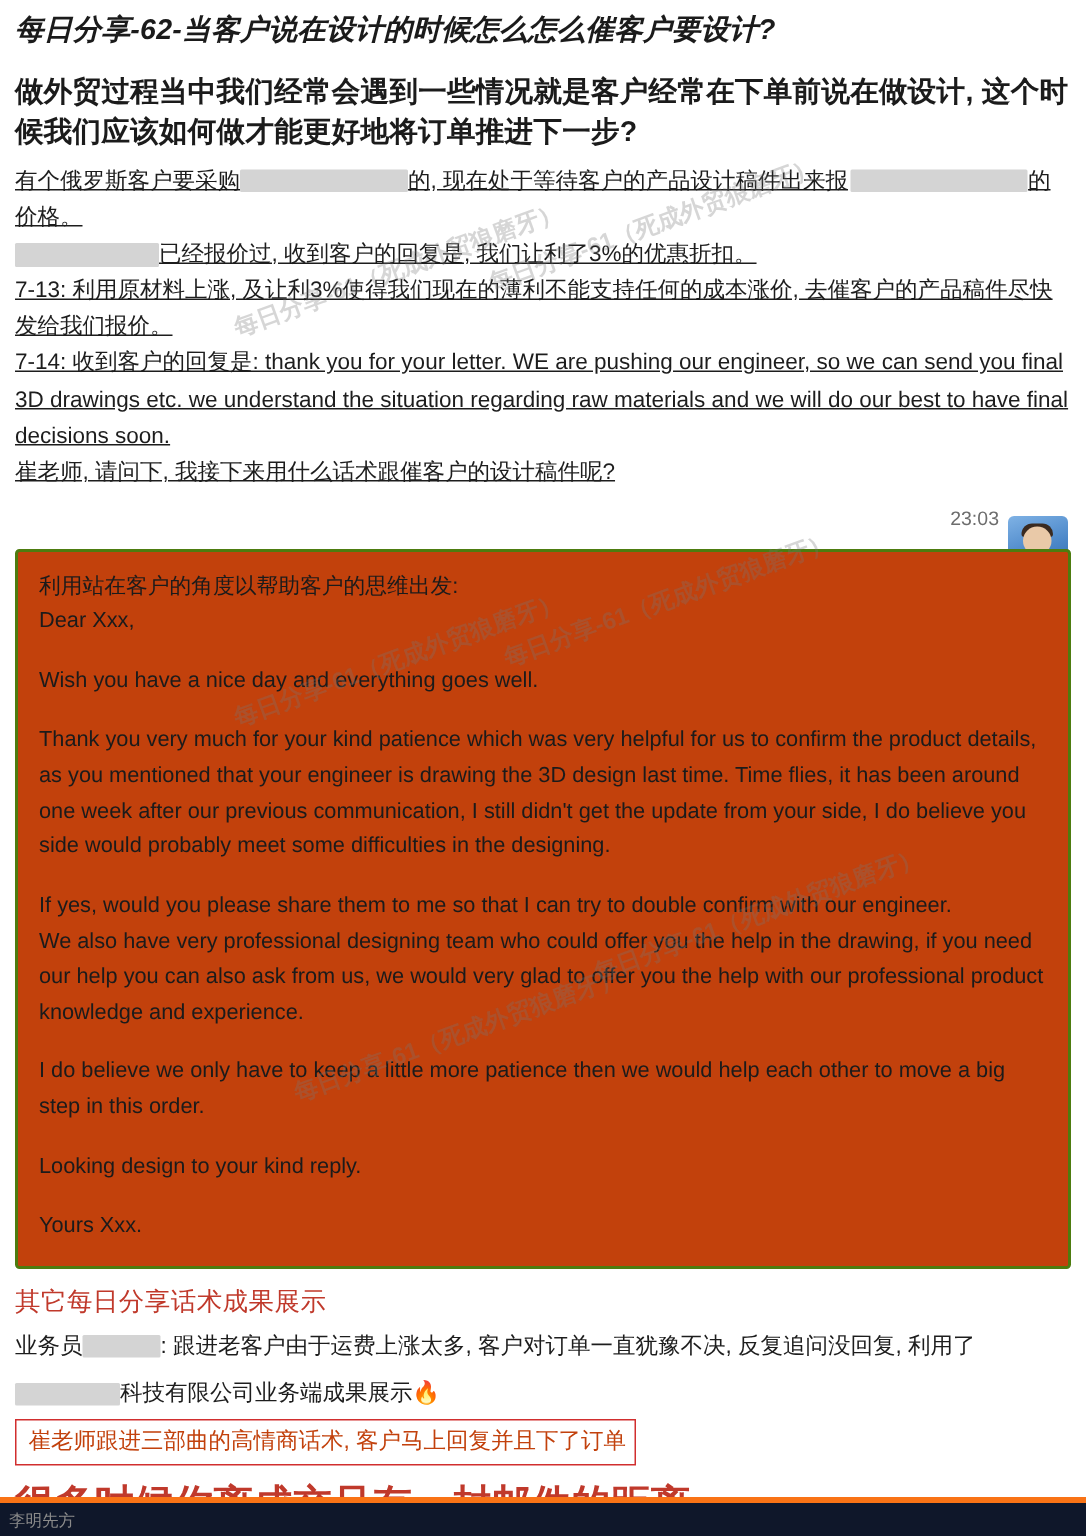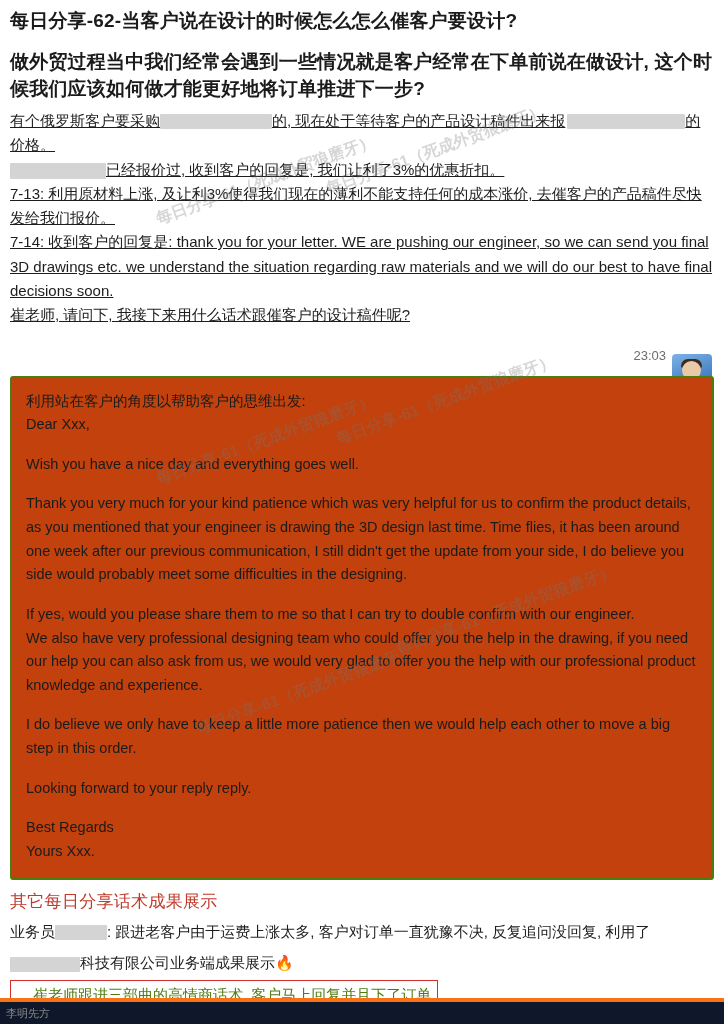--- a/index.html
+++ b/index.html
@@ -21,20 +21,21 @@
     height: 1024px;
     box-sizing: border-box;
     padding: 8px 10px 0 10px;
   }
   .headline {
     font-size: 19px;
     font-weight: bold;
     line-height: 1.42;
     color: #1b1b1b;
     letter-spacing: 0.2px;
+    font-style: italic;
   }
   .headline-2 {
     font-size: 19px;
     font-weight: bold;
     line-height: 1.42;
     color: #1b1b1b;
     margin-top: 14px;
     letter-spacing: 0.2px;
   }
   .body-block {
@@ -56,21 +57,21 @@
   }
   .redact.r1 { width: 112px; }
   .redact.r2 { width: 118px; margin-left: 2px;}
   .redact.r3 { width: 52px; }
   .redact.r4 { width: 96px; height: 16px; }
   .redact.r5 { width: 70px; height: 15px; }
 
   .meta-row {
     position: relative;
     height: 22px;
-    margin-top: 20px;
+    margin-top: 10px;
   }
   .timestamp {
     position: absolute;
     right: 48px;
     top: 0;
     font-size: 13px;
     color: #6d6d6d;
   }
   .avatar {
     position: absolute;
@@ -165,25 +166,25 @@
     line-height: 1.7;
     margin-top: 6px;
     color: #1d1d1d;
   }
   .fire {
     font-size: 15px;
   }
   .highlight-box {
     margin-top: 4px;
     border: 1.5px solid #d12e2e;
-    padding: 3px 6px 4px 22px;
+    padding: 3px 6px 4px 8px;
     display: inline-block;
     font-size: 15px;
     line-height: 1.5;
-    color: #4d7c0f;
+    color: #c2410c;
   }
   .footer-line {
     margin-top: 8px;
     font-size: 26px;
     font-weight: bold;
     color: #c0392b;
     letter-spacing: 0.5px;
   }
   .bottom-bar {
     position: absolute;
@@ -256,23 +257,22 @@
     <div class="sp"></div>
     <p>Wish you have a nice day and everything goes well.</p>
     <div class="sp"></div>
     <p>Thank you very much for your kind patience which was very helpful for us to confirm the product details, as you mentioned that your engineer is drawing the 3D design last time. Time flies, it has been around one week after our previous communication, I still didn't get the update from your side, I do believe you side would probably meet some difficulties in the designing.</p>
     <div class="sp"></div>
     <p>If yes, would you please share them to me so that I can try to double confirm with our engineer.</p>
     <p>We also have very professional designing team who could offer you the help in the drawing, if you need our help you can also ask from us, we would very glad to offer you the help with our professional product knowledge and experience.</p>
     <div class="sp"></div>
     <p>I do believe we only have to keep a little more patience then we would help each other to move a big step in this order.</p>
     <div class="sp"></div>
-    <p>Looking forward to your reply reply.</p>
-    <div class="sp"></div>
-    <p>Best Regards</p>
+    <p>Looking design to your kind reply.</p>
+    <div class="sp"></div>
     <p>Yours Xxx.</p>
   </div>
 
   <div class="section-title">其它每日分享话术成果展示</div>
 
   <div class="ach-line">
     <span>业务员</span><span class="redact r3"></span><span>: 跟进老客户由于运费上涨太多, 客户对订单一直犹豫不决, 反复追问没回复, 利用了</span>
   </div>
 
   <div class="ach-line">

